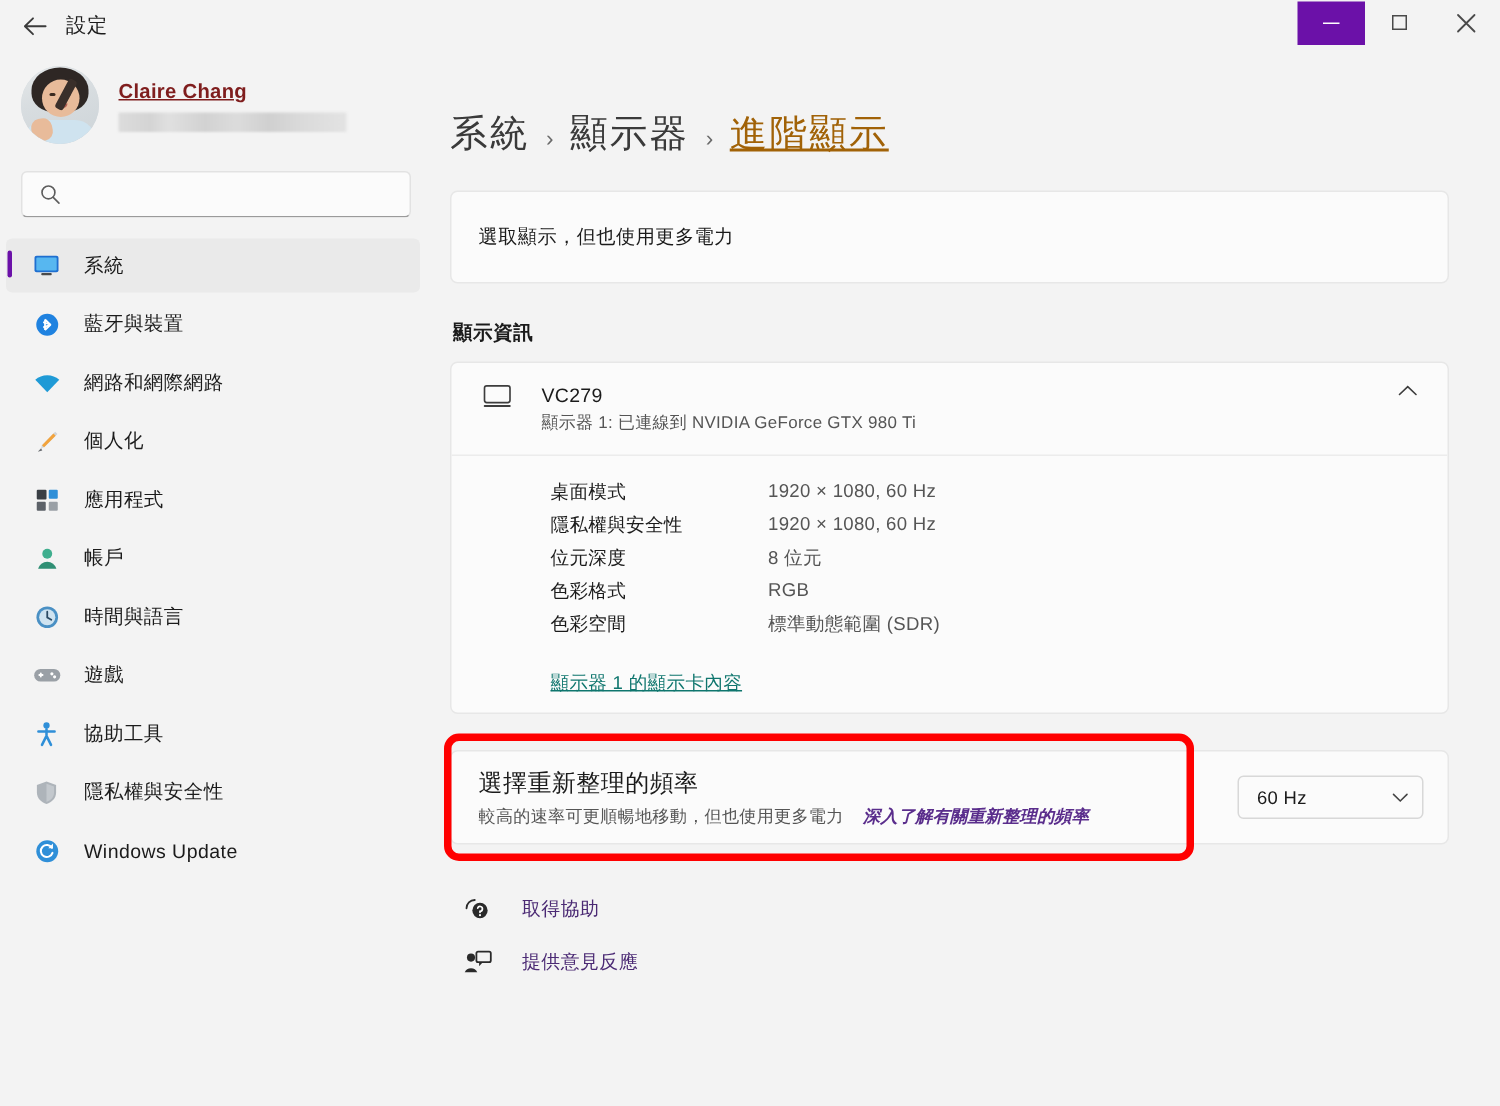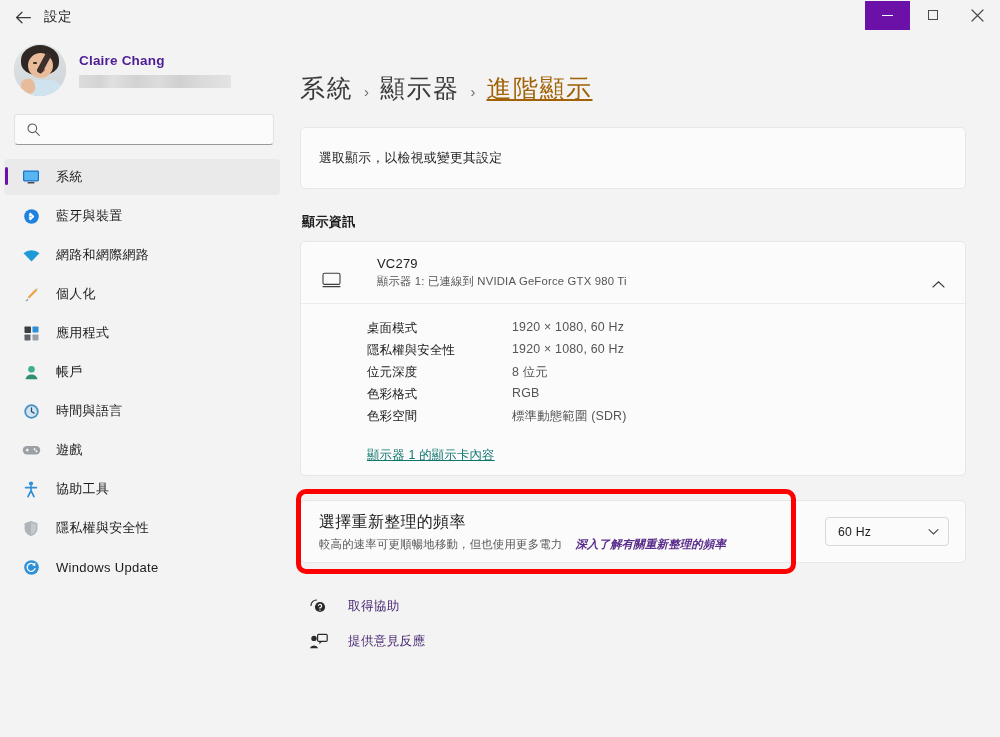--- a/index.html
+++ b/index.html
@@ -88,21 +88,21 @@
   .av-eye.l { left:19px; } .av-eye.r { left:29px; }
   .av-mouth { position:absolute; left:24px; top:25px; width:7px; height:3px;
     border-radius:0 0 7px 7px; background:#b35f52; }
   .av-shirt { position:absolute; left:2px; bottom:-2px; width:48px; height:18px;
     border-radius:14px 14px 0 0; background:#cfe3ef; }
   .av-hand { position:absolute; left:7px; bottom:2px; width:14px; height:15px;
     border-radius:6px; background:#e8bb9a; transform:rotate(-12deg); }
   .av-brush { position:absolute; left:27px; top:8px; width:6px; height:22px;
     background:#3a2f2a; border-radius:2px; transform:rotate(28deg); }
   .profile-text { margin-left: 13px; min-width: 0; }
-  .profile-name { font-size: 13.5px; color: #4c1d95; font-weight: 600; letter-spacing:.2px;}
+  .profile-name { font-size: 13.5px; color: #7f1d1d; font-weight: 600; letter-spacing:.2px;text-decoration:underline;}
   .profile-blur {
     margin-top: 7px;
     width: 152px; height: 13px;
     background: linear-gradient(90deg,#dcdcdc 0%,#d4d4d4 14%,#e0e0e0 22%,#d2d2d2 38%,
       #dcdcdc 52%,#d0d0d0 66%,#dadada 80%,#e3e3e3 100%);
     border-radius: 1px;
     filter: blur(0.6px);
   }
 
   .search-wrap { padding: 18px 14px 0 14px; }
@@ -193,24 +193,23 @@
   }
   .dropdown .dd-chev { margin-left: auto; padding-left: 10px; display:flex; }
 
   .section-title {
     margin: 24px 0 10px 2px;
     font-size: 13px; color: #1b1b1b; font-weight: 600; letter-spacing: .4px;
   }
 
   .info-card { overflow: hidden; }
   .info-head {
-    display: flex; align-items: flex-end;
+    display: flex; align-items: flex-start;
     padding: 14px 16px 14px 18px;
     border-bottom: 1px solid #ececec;
-    gap: 16px;
   }
   .mon-icon { flex: 0 0 28px; display:flex; align-items:center; justify-content:center; margin-right: 14px;}
   .info-head-text { min-width:0; }
   .info-title { font-size: 13px; color: #1b1b1b; letter-spacing:.2px; }
   .info-sub { font-size: 11.3px; color: #555; margin-top: 3px; letter-spacing:.2px; }
   .chev-up { margin-left: auto; padding-right: 4px; display:flex; }
 
   .info-body { padding: 13px 0 11px 0; }
   .drow { display: flex; padding: 2.5px 0 2.5px 66px; }
   .dlabel { width: 145px; flex: 0 0 145px; font-size: 12.4px; color: #1b1b1b; letter-spacing:.2px;}
@@ -434,21 +433,21 @@
 
       <div class="breadcrumb">
         <span class="crumb">系統</span>
         <span class="crumb-sep">›</span>
         <span class="crumb">顯示器</span>
         <span class="crumb-sep">›</span>
         <span class="crumb last">進階顯示</span>
       </div>
 
       <div class="card select-row">
-        <span class="select-row-label">選取顯示，以檢視或變更其設定</span>
+        <span class="select-row-label">選取顯示，但也使用更多電力</span>
       </div>
 
       <div class="section-title">顯示資訊</div>
 
       <div class="card info-card">
         <div class="info-head">
           <span class="mon-icon">
             <svg width="22" height="17" viewBox="0 0 22 17">
               <rect x="1" y="1.2" width="17" height="11.2" rx="1.5" fill="none" stroke="#3d3d3d" stroke-width="1.1"></rect>
               <rect x="0.5" y="14" width="18" height="1.3" rx="0.6" fill="#3d3d3d"></rect>

